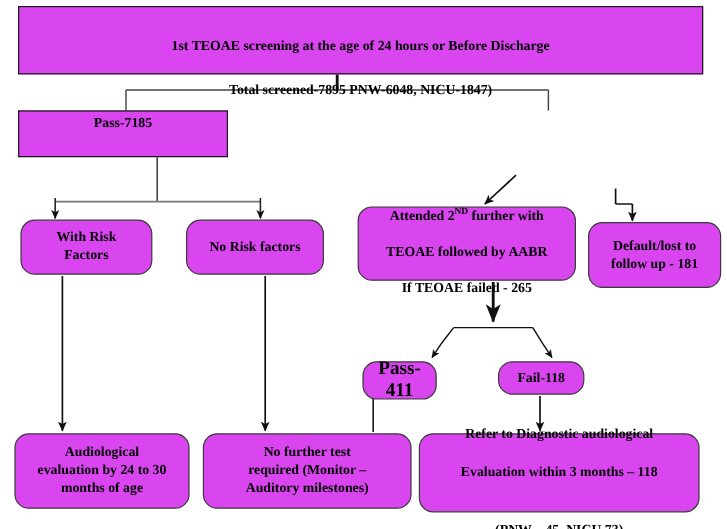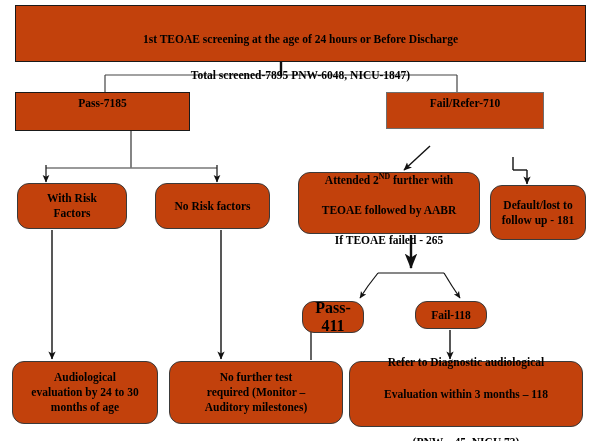--- a/index.html
+++ b/index.html
@@ -17,21 +17,21 @@
   }
   .node {
     position: absolute;
     box-sizing: border-box;
     display: flex;
     align-items: flex-start;
     justify-content: center;
     text-align: center;
     font-weight: bold;
     color: #000000;
-    background: #c2410c;
+    background: #d946ef;
   }
   .node .txt {
     display: block;
     width: 100%;
     white-space: pre-line;
   }
   .rect {
     border: 1.6px solid #1a1a1a;
     border-radius: 0;
   }
@@ -111,42 +111,39 @@
     <span class="txt">
       <span>1st TEOAE screening at the age of 24 hours or Before Discharge</span><br>
       <span>Total screened-7895          PNW-6048, NICU-1847)</span>
     </span>
   </div>
 
   <div class="node rect" style="left:15px; top:92px; width:175px; height:39px; padding-top:4px; font-size:11.5px;">
     <span class="txt">Pass-7185</span>
   </div>
 
-  <div class="node rect-thin" style="left:386px; top:92px; width:158px; height:37px; padding-top:4px; font-size:11.5px;">
-    <span class="txt">Fail/Refer-710</span>
-  </div>
 
   <div class="node round mid" style="left:155px; top:183px; width:115px; height:46px; font-size:11.5px; line-height:15px;">
     <span class="txt">No Risk factors</span>
   </div>
 
   <div class="node round mid" style="left:17px; top:183px; width:110px; height:46px; font-size:11.5px; line-height:15px;">
     <span class="txt">With Risk
 Factors</span>
   </div>
 
   <div class="node round mid" style="left:298px; top:172px; width:182px; height:62px; font-size:11.5px; line-height:15px;">
     <span class="txt">
       <span>Attended  2</span><sup>ND</sup><span> further with</span><br>
       <span>TEOAE followed by AABR</span><br>
       <span>If TEOAE failed - 265</span>
     </span>
   </div>
 
-  <div class="node round mid" style="left:490px; top:185px; width:96px; height:55px; font-size:11.5px; line-height:15px;align-items:center;">
+  <div class="node round mid" style="left:490px; top:185px; width:111px; height:55px; font-size:11.5px; line-height:15px;align-items:center;">
     <span class="txt">Default/lost to
 follow up - 181</span>
   </div>
 
   <div class="node round mid" style="left:302px; top:301px; width:62px; height:32px; font-size:16px;">
     <span class="txt">Pass- 411</span>
   </div>
 
   <div class="node round mid" style="left:415px; top:301px; width:72px; height:28px; font-size:11.5px;">
     <span class="txt">Fail-118</span>

